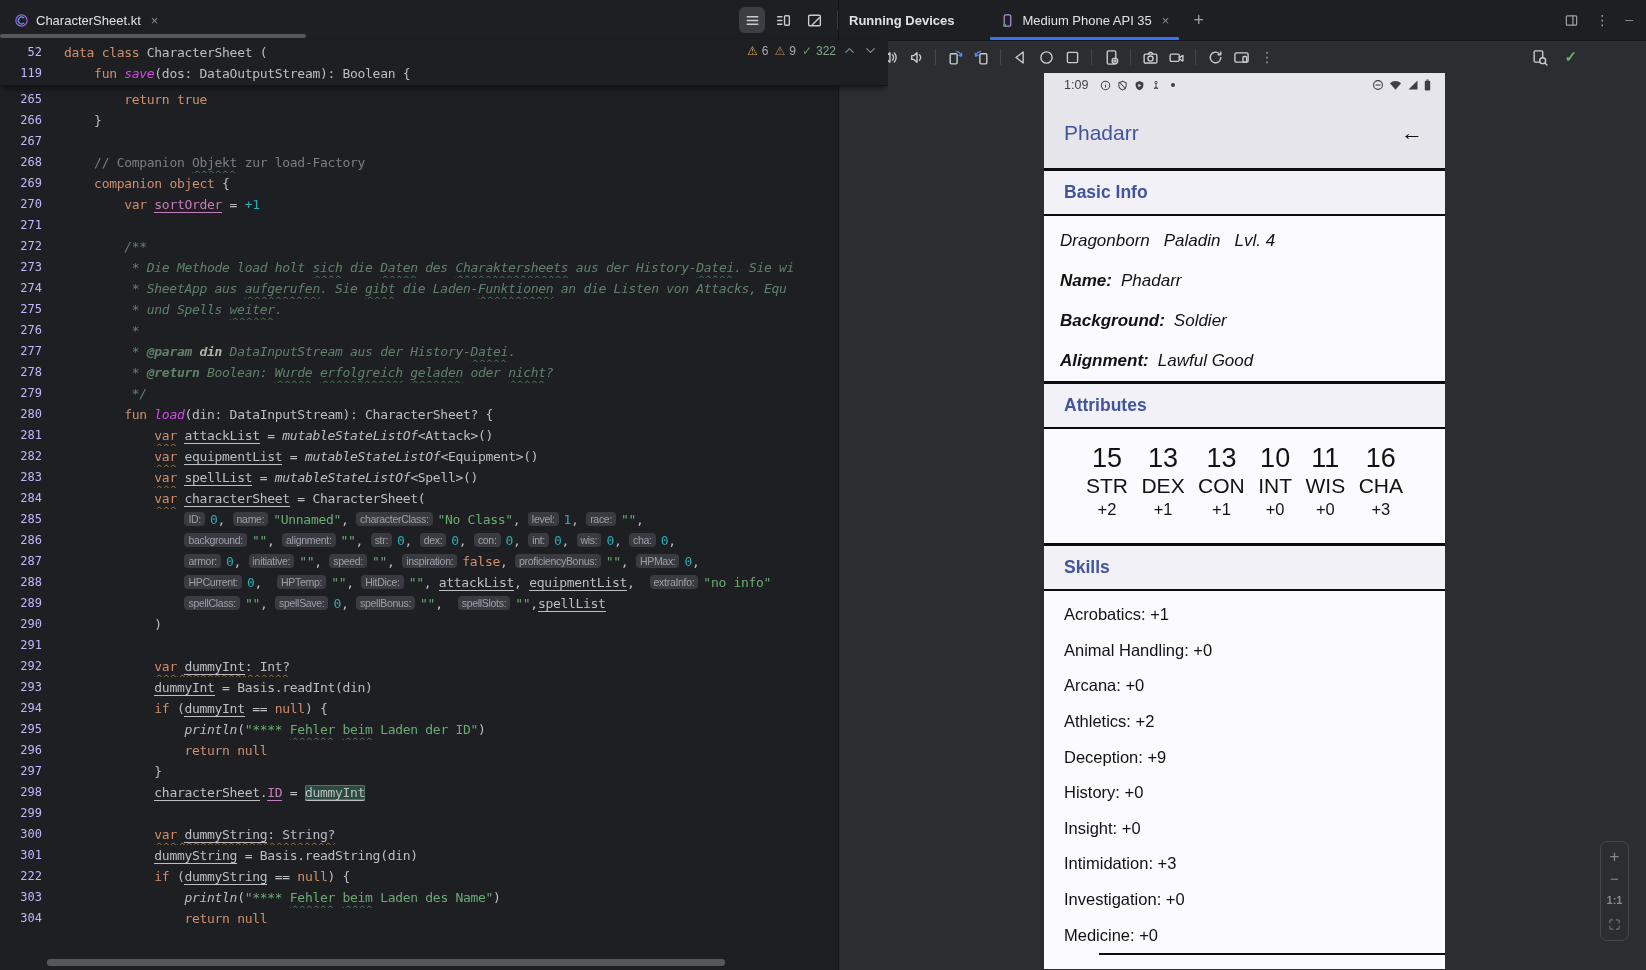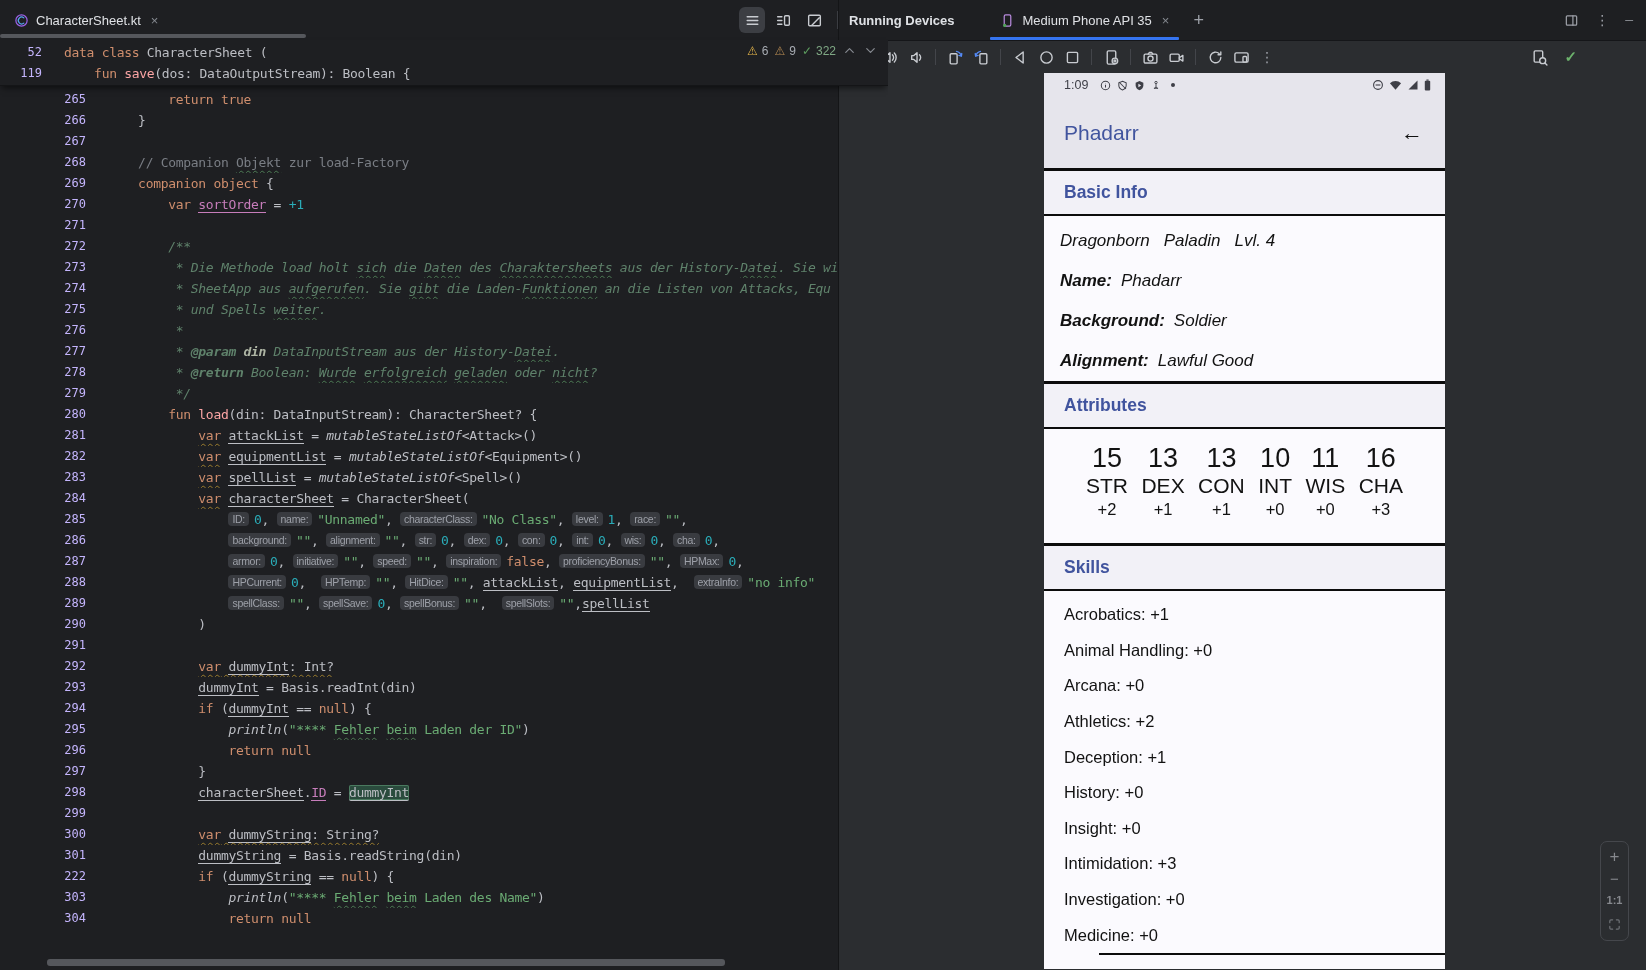--- a/index.html
+++ b/index.html
@@ -17,22 +17,22 @@
   .tbtn.active{background:#3C3E43;}
   .tb-sep{width:1px;height:18px;background:#3B3D42;margin:0 5px;}
   .kebab{color:#9DA0A8;font-size:14px;}
   
   .crow{height:21px;line-height:21px;white-space:pre;display:flex;overflow:hidden;}
   .ln{width:42px;min-width:42px;text-align:right;padding-right:22px;color:#c4b5fd;
       font-family:"DejaVu Sans Mono",monospace;font-size:12px;line-height:21px;}
   .ctext{font-family:"DejaVu Sans Mono",monospace;font-size:13px;color:#BCBEC4;letter-spacing:-0.3px;}
   .sticky{position:absolute;top:40px;left:0;right:0;background:#1E1F22;padding:2px 0 1px;
           box-shadow:0 4px 6px -2px rgba(0,0,0,.55);border-bottom:1px solid #141517;z-index:5;}
-  .codearea{position:absolute;top:89px;left:0;right:0;bottom:0;margin-left:44px;}
-  .ctext .kw{color:#CF8E6D;} .ctext .fn{color:#fca5a5;} .ctext .str{color:#6AAB73;}
+  .codearea{position:absolute;top:89px;left:0;right:0;bottom:0;}
+  .ctext .kw{color:#CF8E6D;} .ctext .fn{color:#d946ef;font-style:italic;} .ctext .str{color:#6AAB73;}
   .ctext .num{color:#2AACB8;} .ctext .cmt{color:#7A7E85;}
   .ctext .doc,.ctext .doctag,.ctext .docval{color:#5F826B;font-style:italic;}
   .ctext .doctag{font-weight:bold;} .ctext .docval{color:#AEB5A4;font-weight:bold;}
   .ctext .it{font-style:italic;} .ctext .v{color:#BCBEC4;} .ctext .prop{color:#C77DBB;}
   .ctext .u{border-bottom:1px solid currentColor;}
   .ctext .sqg{text-decoration:underline wavy #4C7A53 1px;text-underline-offset:3px;}
   .ctext .sqy{text-decoration:underline wavy #9A7B2D 1px;text-underline-offset:3px;}
   .ctext .hl{background:#2A4B3D;box-shadow:inset 0 0 0 1px #4A7A5F;border-radius:2px;}
   .ctext .h{display:inline-block;background:#393B40;color:#9DA0A8;font-family:"Liberation Sans",sans-serif;
             font-size:10.5px;line-height:14px;padding:0 4px;border-radius:4px;margin-right:5px;vertical-align:1px;}
@@ -428,21 +428,21 @@
           </div>
         </div>
       <div class="pdiv"></div>
 
       <div class="psec-h">Skills</div>
       <div class="skills">
           <div class="skill-row">Acrobatics: +1</div>
           <div class="skill-row">Animal Handling: +0</div>
           <div class="skill-row">Arcana: +0</div>
           <div class="skill-row">Athletics: +2</div>
-          <div class="skill-row">Deception: +1</div>
+          <div class="skill-row">Deception: +9</div>
           <div class="skill-row">History: +0</div>
           <div class="skill-row">Insight: +0</div>
           <div class="skill-row">Intimidation: +3</div>
           <div class="skill-row">Investigation: +0</div>
           <div class="skill-row">Medicine: +0</div>
         </div>
       <div class="skills-end"></div>
     </div>
 
     <div class="zoomctl">

